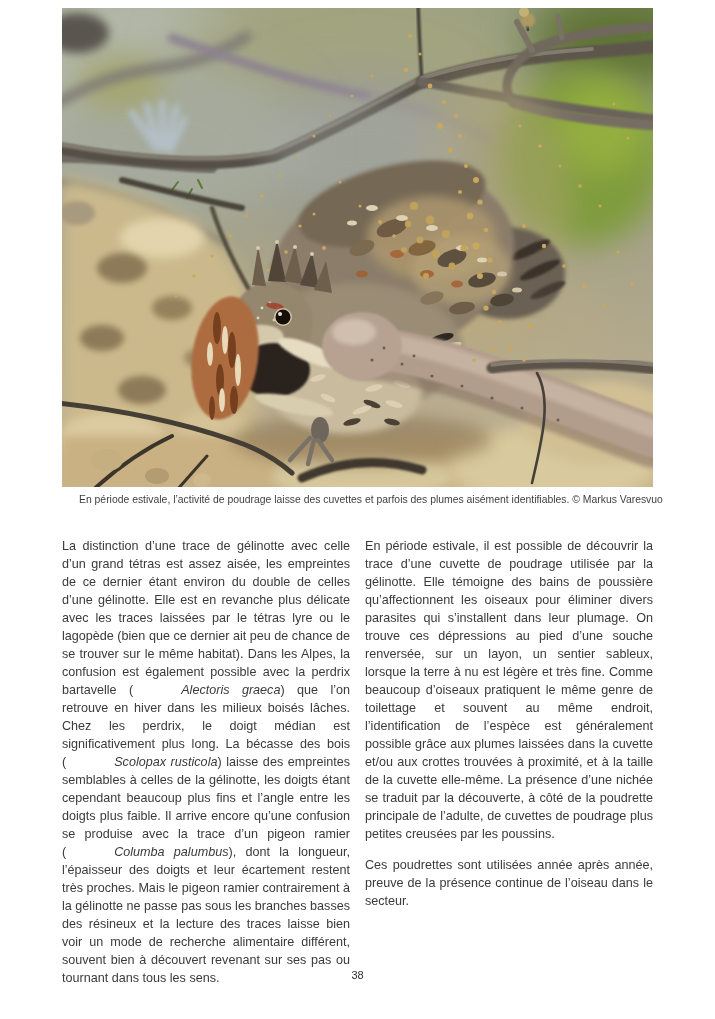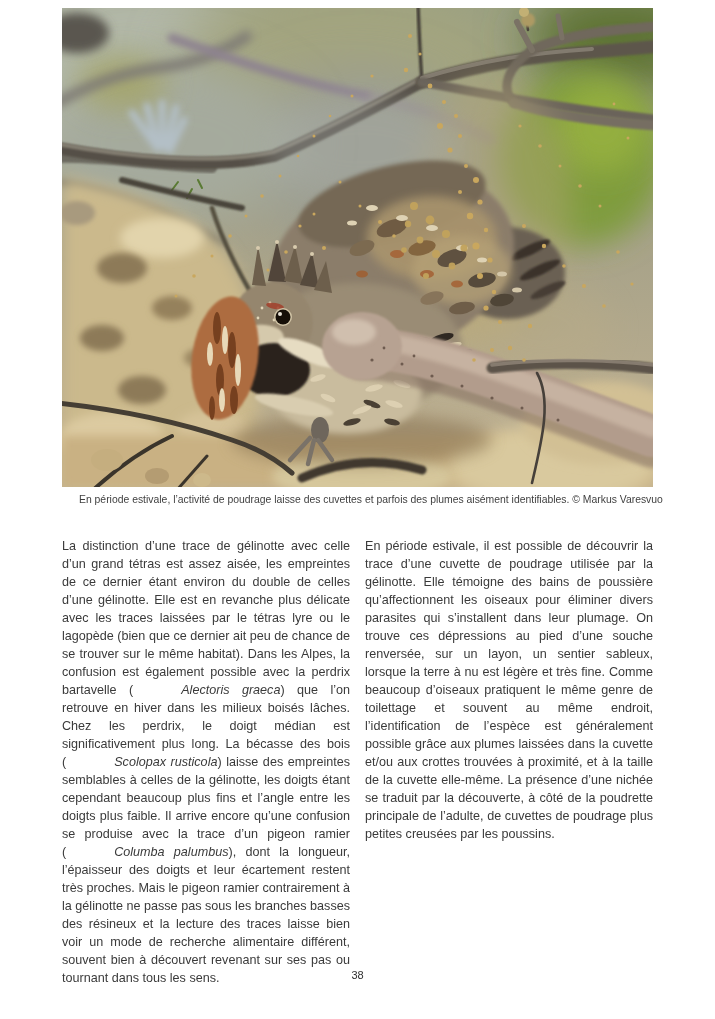--- a/index.html
+++ b/index.html
@@ -362,17 +362,18 @@
   </div>
 
   <div class="caption">En période estivale, l’activité de poudrage laisse des cuvettes et parfois des plumes aisément identifiables. © Markus Varesvuo</div>
 
   <div class="columns">
     <div class="col">
         <p><span>La distinction d’une trace de gélinotte avec celle d’un grand tétras est assez aisée, les empreintes de ce dernier étant environ du double de celles d’une gélinotte. Elle est en revanche plus délicate avec les traces laissées par le tétras lyre ou le lagopède (bien que ce dernier ait peu de chance de se trouver sur le même habitat). Dans les Alpes, la confusion est également possible avec la perdrix bartavelle (</span><i>Alectoris graeca</i><span>) que l’on retrouve en hiver dans les milieux boisés lâches. Chez les perdrix, le doigt médian est significativement plus long. La bécasse des bois (</span><i>Scolopax rusticola</i><span>) laisse des empreintes semblables à celles de la gélinotte, les doigts étant cependant beaucoup plus fins et l’angle entre les doigts plus faible. Il arrive encore qu’une confusion se produise avec la trace d’un pigeon ramier (</span><i>Columba palumbus</i><span>), dont la longueur, l’épaisseur des doigts et leur écartement restent très proches. Mais le pigeon ramier contrairement à la gélinotte ne passe pas sous les branches basses des résineux et la lecture des traces laisse bien voir un mode de recherche alimentaire différent, souvent bien à découvert revenant sur ses pas ou tournant dans tous les sens.</span></p>
       </div>
     <div class="col">
         <p><span>En période estivale, il est possible de découvrir la trace d’une cuvette de poudrage utilisée par la gélinotte. Elle témoigne des bains de poussière qu’affectionnent les oiseaux pour éliminer divers parasites qui s’installent dans leur plumage. On trouve ces dépressions au pied d’une souche renversée, sur un layon, un sentier sableux, lorsque la terre à nu est légère et très fine. Comme beaucoup d’oiseaux pratiquent le même genre de toilettage et souvent au même endroit, l’identification de l’espèce est généralement possible grâce aux plumes laissées dans la cuvette et/ou aux crottes trouvées à proximité, et à la taille de la cuvette elle-même. La présence d’une nichée se traduit par la découverte, à côté de la poudrette principale de l’adulte, de cuvettes de poudrage plus petites creusées par les poussins.</span></p>
+        <p><span>Ces poudrettes sont utilisées année après année, preuve de la présence continue de l’oiseau dans le secteur.</span></p>
       </div>
   </div>
 
   <div class="page-number">38</div>
 </div>
 
 </body></html>

